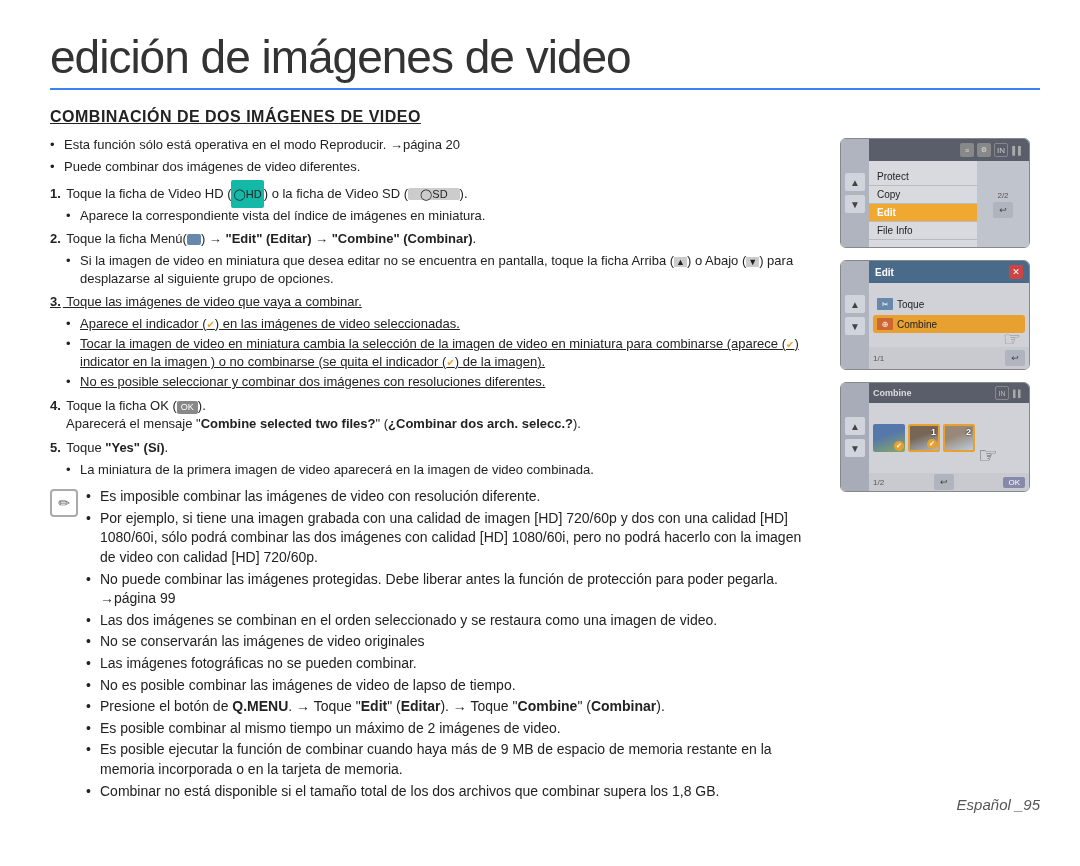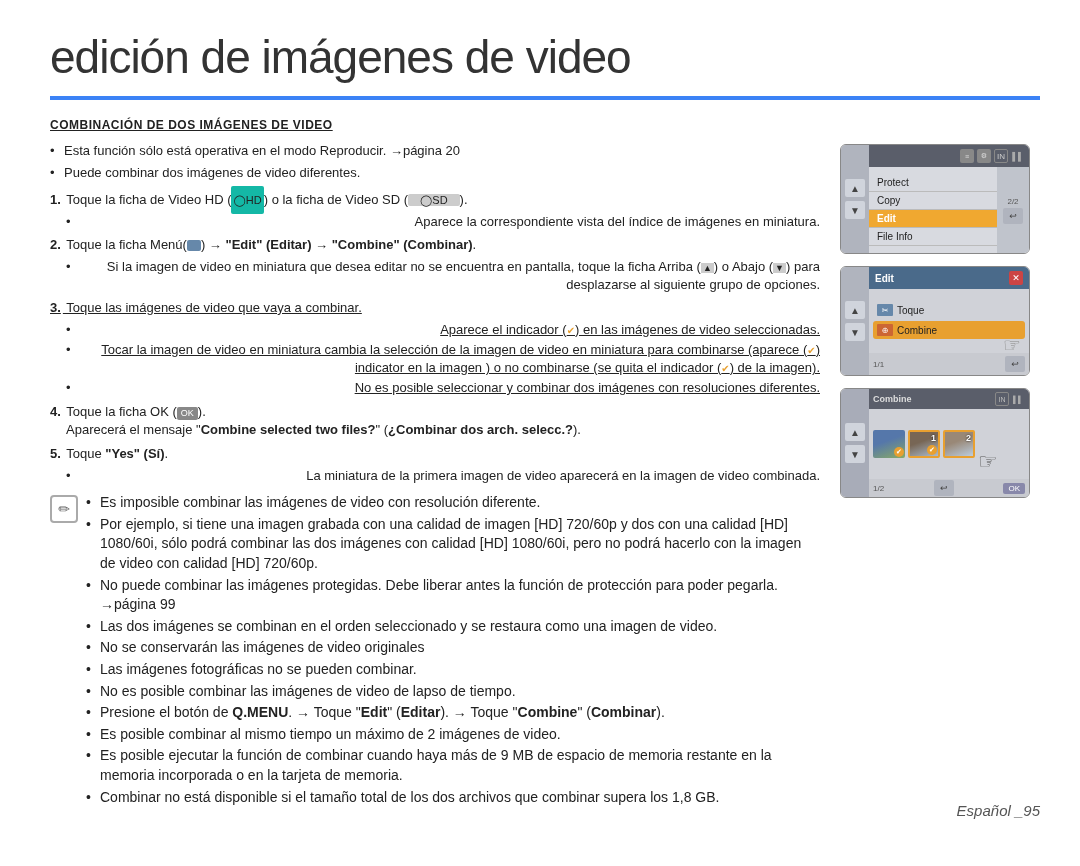--- a/index.html
+++ b/index.html
@@ -14,27 +14,27 @@
       overflow: hidden;
     }
     .page {
       padding: 30px 40px 20px 50px;
       position: relative;
     }
     .main-title {
       font-size: 46px;
       font-weight: 300;
       color: #333;
-      border-bottom: 4px solid #3b82f6;
-      padding-bottom: 12px;
+      border-bottom: 2px solid #3b82f6;
+      padding-bottom: 4px;
       margin-bottom: 18px;
       letter-spacing: -1px;
     }
     .section-title {
-      font-size: 12px;
+      font-size: 16px;
       font-weight: 900;
       text-decoration: underline;
       text-transform: uppercase;
       margin-bottom: 10px;
       letter-spacing: 0.5px;
     }
     .content-area {
       display: flex;
       gap: 20px;
     }
@@ -81,21 +81,20 @@
       list-style: none;
       margin-top: 3px;
       margin-left: 16px;
     }
     .sub-bullets > li {
       position: relative;
       padding-left: 14px;
       margin-bottom: 2px;
       line-height: 1.4;
       font-size: 13px;
-      text-align: right;
     }
     .sub-bullets > li::before {
       content: "•";
       position: absolute;
       left: 0;
     }
     .note-box {
       display: flex;
       align-items: flex-start;
       gap: 8px;
@@ -233,21 +232,21 @@
       font-size: 10px;
       color: #222;
       border-bottom: 1px solid #bbb;
     }
     .menu-item.active {
       background: #f0a830;
       color: #fff;
       font-weight: bold;
     }
     .menu-side {
-      width: 32px;
+      width: 52px;
       background: #c0c4cc;
       display: flex;
       flex-direction: column;
       align-items: center;
       justify-content: center;
       gap: 2px;
       font-size: 8px;
       color: #555;
       padding: 4px 2px;
     }

